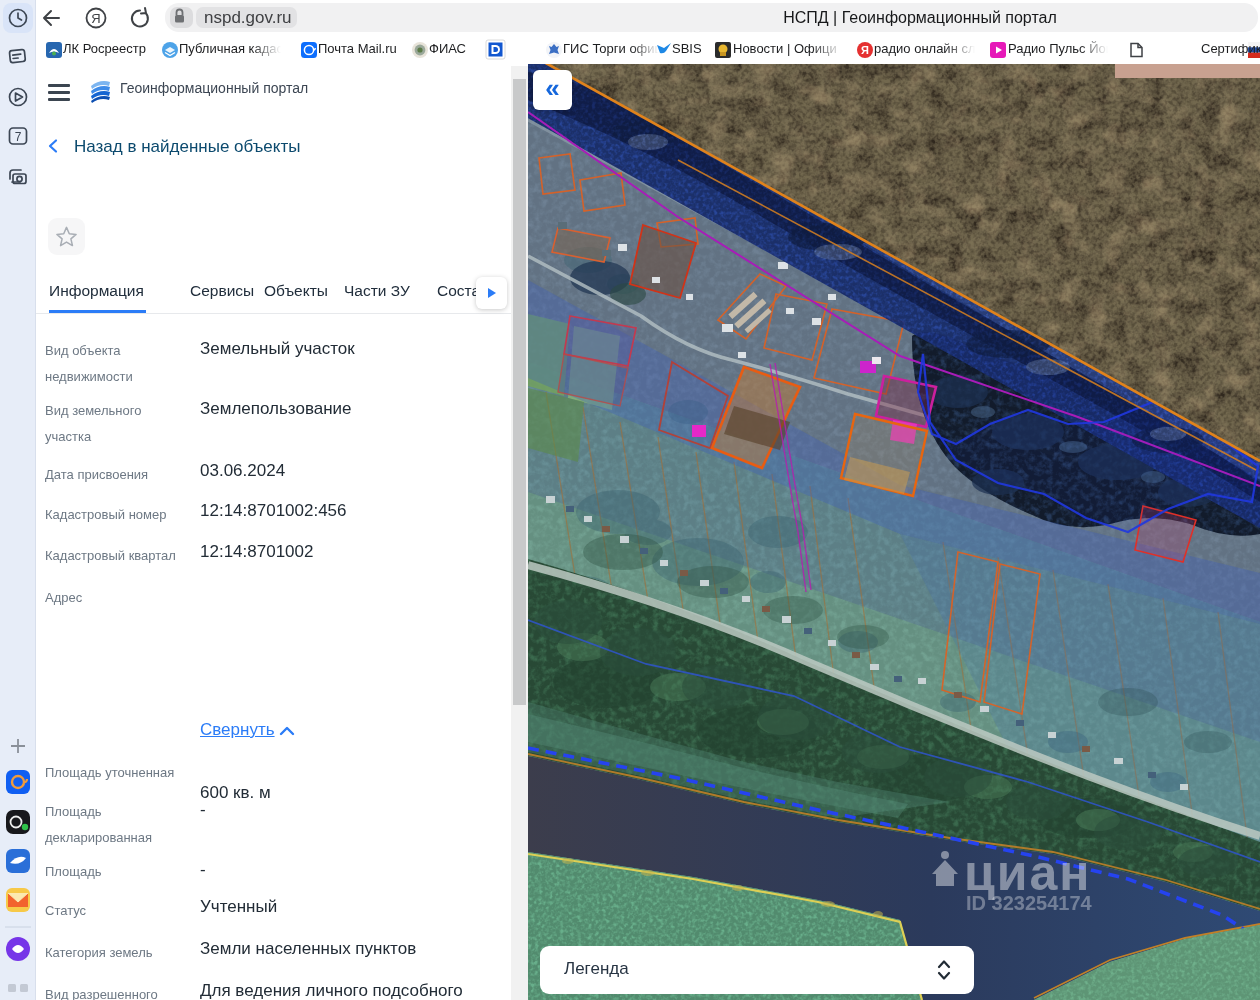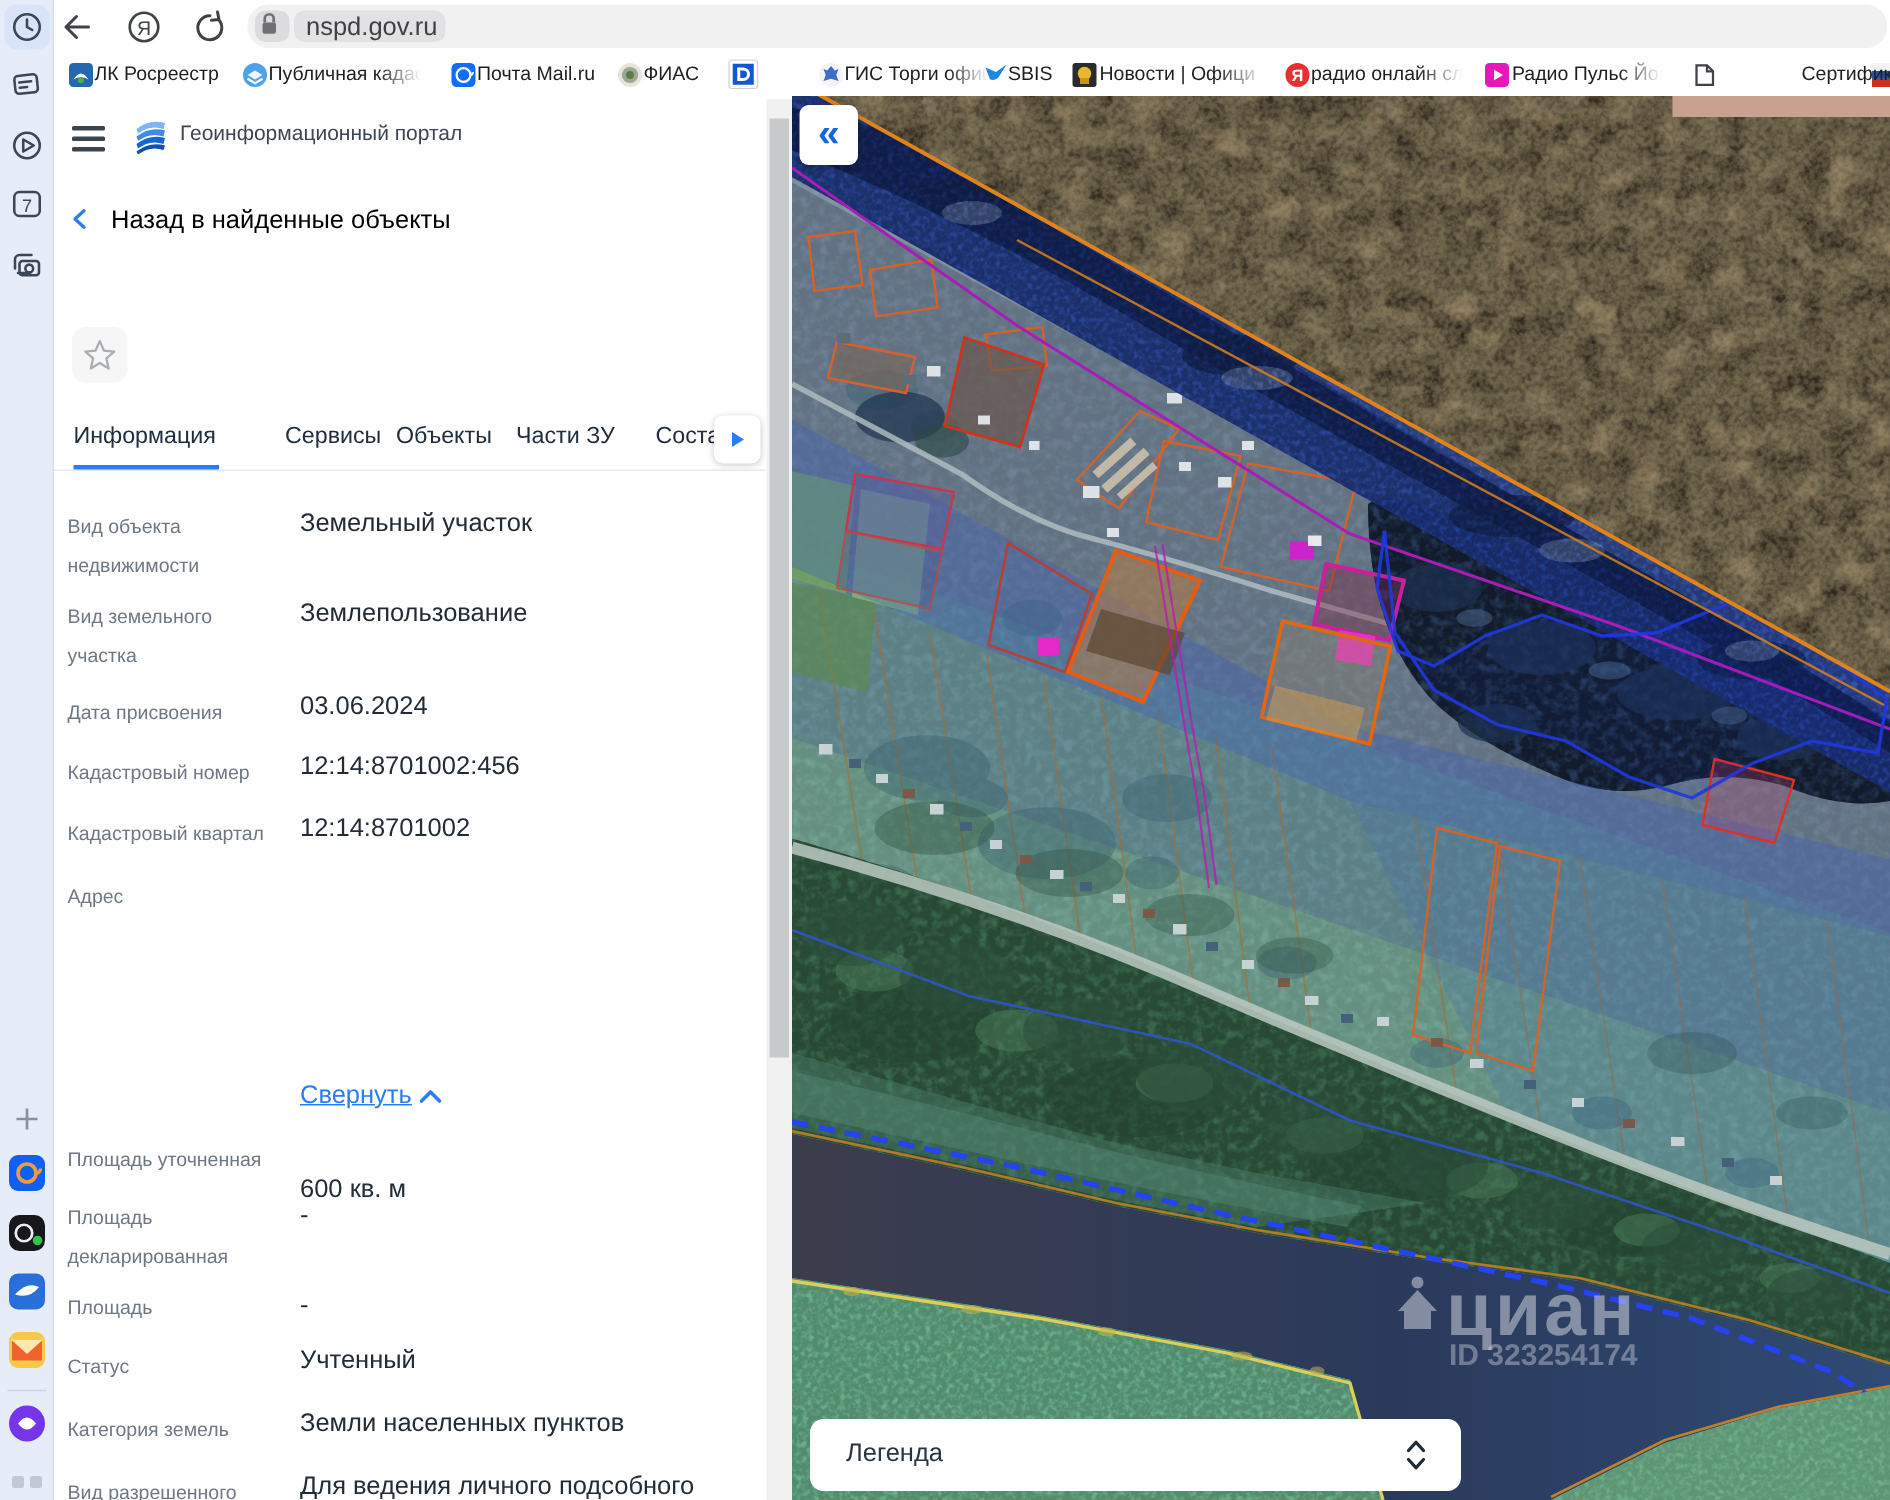--- a/index.html
+++ b/index.html
@@ -20,21 +20,21 @@
 .bm { position:absolute; top:41px; height:18px; font-size:13px; color:#1d1e20; white-space:nowrap; }
 .bmfade { -webkit-mask-image:linear-gradient(90deg,#000 70%,transparent 98%); mask-image:linear-gradient(90deg,#000 70%,transparent 98%); }
 
 
 #sidebar { left:0; top:0; width:36px; height:1000px; background:#e7edf8; border-right:1px solid #d8dfec; }
 
 
 #panel { left:36px; top:66px; width:475px; height:934px; background:#fff; }
 #hamb span { display:block; width:22px; height:2.6px; background:#3b4550; border-radius:1px; margin-bottom:4.6px; }
 #portaltitle { left:120px; top:80px; font-size:14px; color:#3c4653; }
-#backlink { left:74px; top:137px; font-size:17px; color:#000000; }
+#backlink { left:74px; top:137px; font-size:17px; color:#0c4a6e; }
 #h1 { left:44px; top:172px; font-size:21.5px; color:#333f4b; }
 #starbox { left:48px; top:218px; width:37px; height:37px; background:#f6f6f7; border-radius:9px; }
 .tab { position:absolute; top:282px; font-size:15.5px; color:#212e3c; }
 #tabline { left:36px; top:313px; width:475px; height:1px; background:#e7e9ec; }
 #tabactive { left:49px; top:310px; width:97px; height:3px; background:#2b7cf7; }
 #tabbtn { left:476px; top:277px; width:31px; height:32px; background:#fff; border-radius:6px; box-shadow:0 1px 5px rgba(0,0,0,.22); }
 .lbl { position:absolute; left:45px; font-size:13px; color:#6d7884; line-height:26px; }
 .val { position:absolute; left:200px; font-size:17px; color:#222c36; line-height:23px; }
 #collapse { left:200px; top:720px; font-size:17px; color:#2b7cf7; text-decoration:underline; }
 
@@ -346,20 +346,21 @@
     </g>
     <text x="438" y="848" font-family="Liberation Sans, sans-serif" font-size="20" font-weight="bold" fill="#ffffff" opacity=".33">ID 323254174</text>
   </svg>
   </div>
 
   <div class="abs" id="toolbar"></div>
   <div class="abs" id="addrbar"></div>
   <div class="abs" id="lockbadge"></div>
   <div class="abs" id="domainpill"></div>
   <div class="abs" id="domaintext">nspd.gov.ru</div>
+  <div class="abs" id="pagetitle">НСПД | Геоинформационный портал</div>
 
   <div class="abs" id="bookmarks"></div>
   <svg class="abs" style="left:36px;top:0;" width="1224" height="64" viewBox="0 0 1224 64">
 
     <g stroke="#3f4246" stroke-width="2" fill="none" stroke-linecap="round">
       <path d="M8,18 L23,18 M8,18 L15,11 M8,18 L15,25"></path>
     </g>
     <circle cx="60" cy="18" r="9.5" fill="none" stroke="#3f4246" stroke-width="1.8"></circle>
     <text x="60" y="23" text-anchor="middle" font-size="13" fill="#3f4246" font-family="Liberation Sans, sans-serif">Я</text>
     <path d="M104,10.5 A8,8 0 1 0 109.5,12.8 M109,8 L110,13 L105,13.5" fill="none" stroke="#3f4246" stroke-width="2" stroke-linecap="round"></path>

